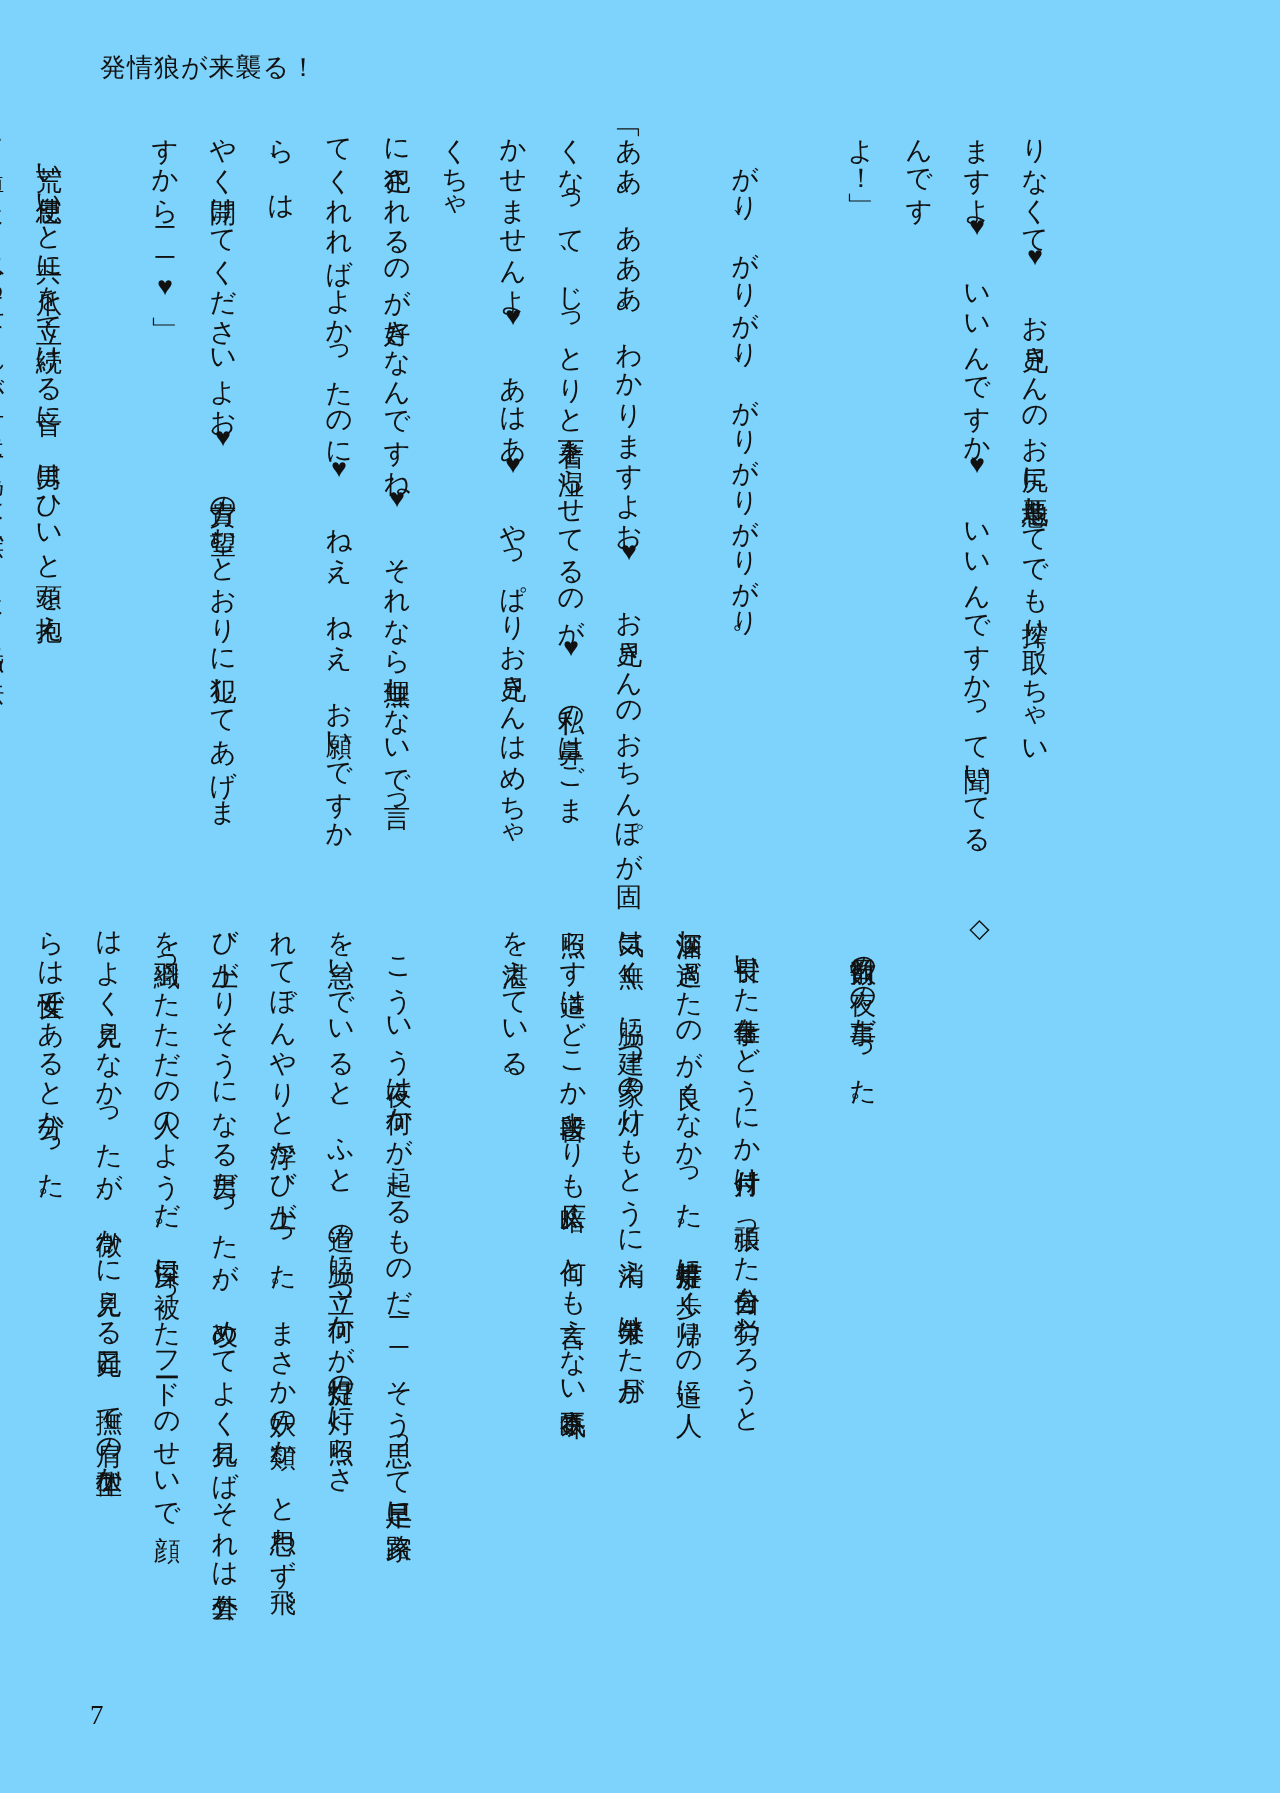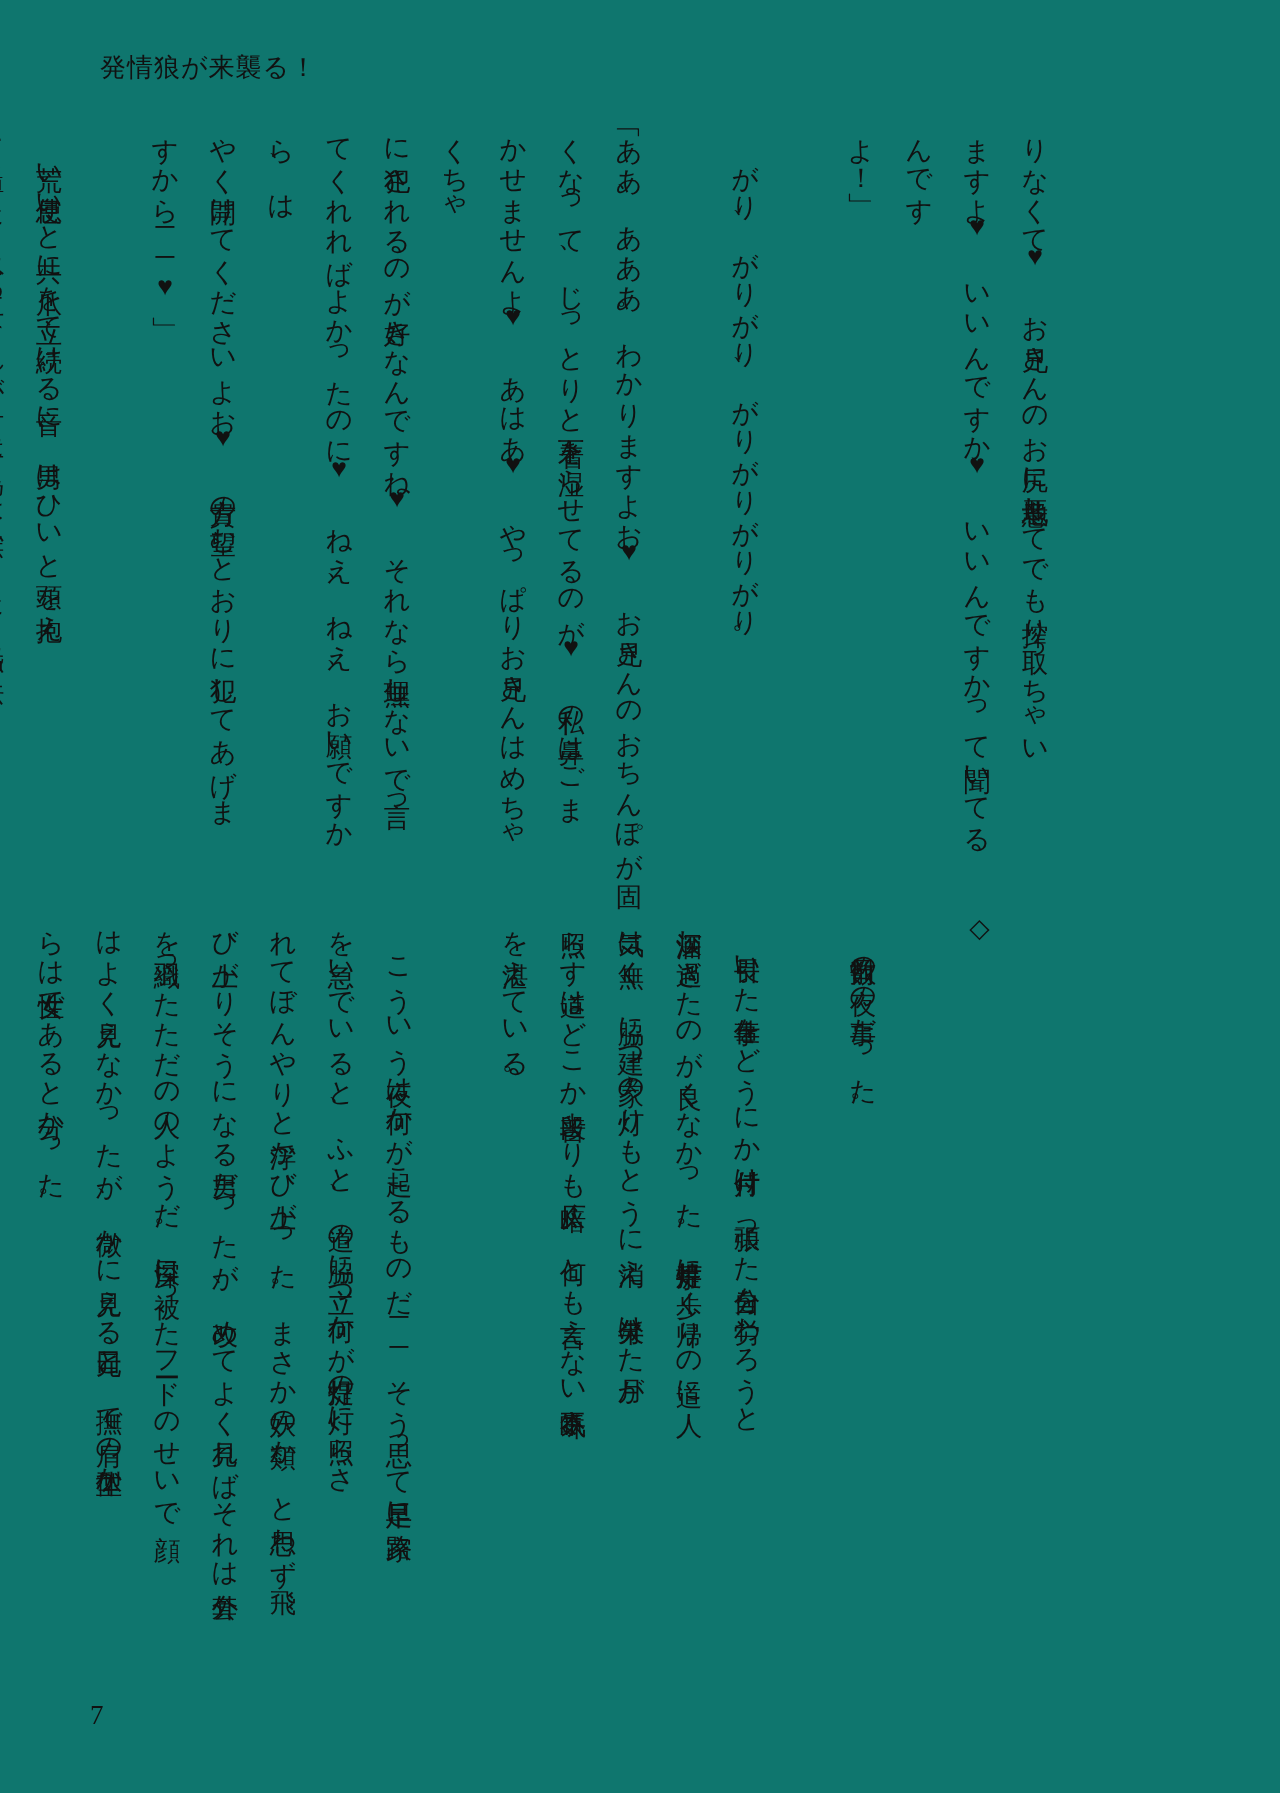--- a/index.html
+++ b/index.html
@@ -5,21 +5,21 @@
   html, body {
     margin: 0;
     padding: 0;
     background: #e8e8e8;
   }
   .page {
     position: relative;
     width: 1280px;
     height: 1793px;
     margin: 0 auto;
-    background: #0f766e;
+    background: #7dd3fc;
     color: #111111;
     font-family: "Liberation Serif", "DejaVu Serif", serif;
     overflow: hidden;
   }
   .header-title {
     position: absolute;
     left: 100px;
     top: 50px;
     font-size: 26px;
     letter-spacing: 1px;

